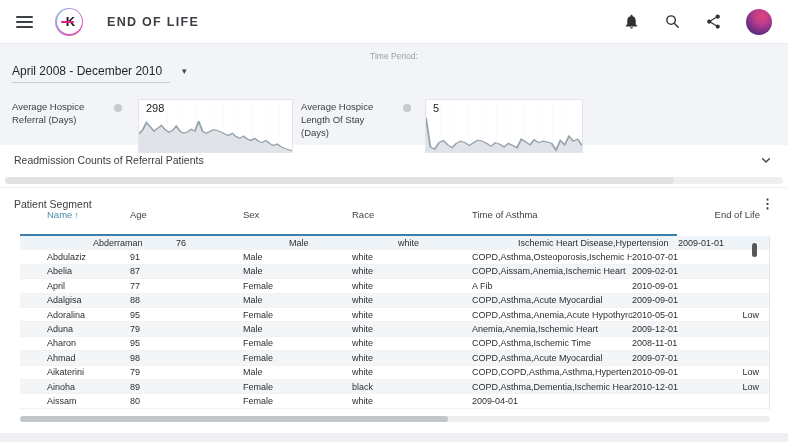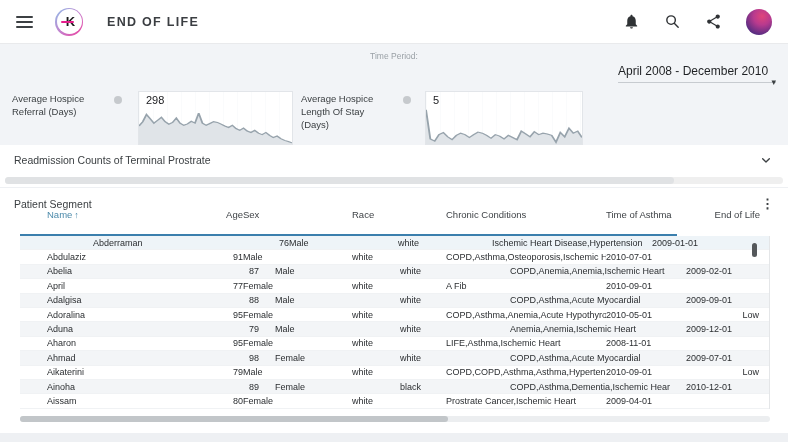--- a/index.html
+++ b/index.html
@@ -34,28 +34,28 @@
   .appbar-right { margin-left:auto; display:flex; align-items:center; gap:24px; }
   .icon-btn { width:17px; height:17px; cursor:pointer; display:block; }
   .avatar {
     width:26px; height:26px; border-radius:50%; cursor:pointer;
     background:radial-gradient(circle at 62% 28%, #e0457b 0%, #b83a8e 35%, #5b2d82 75%, #3a2168 100%);
   }
 
   
   .filter-section { background:#f2f4f7; height:101px; padding:7px 12px 0; position:relative; }
   .tp-label { font-size:8.5px; color:#9aa0a6; margin-bottom:3px;text-align:center; }
-  .tp-row { display:flex; align-items:flex-end;flex-direction:column; }
+  .tp-row { display:flex; align-items:center; }
   .tp-value {
     font-size:12px; color:#1f2124; padding-bottom:4px; width:158px;
     border-bottom:1px solid #c7cbd0; cursor:pointer;
   }
   .tp-caret { font-size:9px; color:#3c4043; margin-left:12px; margin-top:-6px; cursor:pointer; }
 
-  .metrics { display:flex; margin-top:4px; height:54px; }
+  .metrics { display:flex; margin-top:16px; height:54px; }
   .m-label { width:90px; font-size:9.5px; color:#3c4043; line-height:1.35; padding-top:2px; }
   .info-dot { width:8px; height:8px; border-radius:50%; background:#c6c9cd; margin:5px 0 0 12px; flex:none; }
   .spark-cell {
     position:relative; background:#fff; border:1px solid #e2e5e9; flex:none;
     background-image:repeating-linear-gradient(90deg,#fafbfc 0 1px,transparent 1px 14px);
   }
   .spark-cell.c1 { width:155px; margin-left:16px; }
   .spark-cell.c2 { width:158px; margin-left:14px; }
   .m-label.l2 { margin-left:8px; }
   .spark-value { position:absolute; top:2px; left:7px; font-size:11px; color:#202124; z-index:2; }
@@ -83,33 +83,33 @@
     display:flex; font-size:9.5px; color:#3f4347; align-items:flex-end;
     height:22px; padding-bottom:16px; position:relative;
   }
   .thead .tcell { cursor:pointer; }
   .head-underline { position:absolute; left:0; bottom:0; width:657px; height:2px; background:#3b7fad; }
   .sort-col { color:#4d8bab; }
   .sort-arrow { font-size:9px; margin-left:2px; }
 
   .tcell { white-space:nowrap; overflow:hidden; flex:none; }
   .c-name { width:110px; padding-left:27px; }
-  .c-age { width:113px;text-align:right; }
+  .c-age { width:113px; }
   .c-sex { width:109px; }
-  .c-race { width:94px; }
+  .c-race { width:120px; }
   .c-conditions { width:160px; }
   .c-death { width:100px; }
   .c-eol { flex:1; text-align:right; padding-right:10px; overflow:visible; }
 
   .tbody { border-right:1px solid #e4e6e8; }
   .trow {
     display:flex; align-items:center; height:14.4px; font-size:9px; color:#2b2e31;
     border-bottom:1px solid #f0f2f4; cursor:pointer;
   }
-  .trow.shade { background:#f3f5f7;gap:16px; }
+  .trow.shade { background:#f3f5f7; }
   .trow.first { background:#eef4f8;padding-left:46px; }
 
   .vscroll-thumb {
     position:absolute; left:752px; top:55px; width:5px; height:14px;
     background:#55585b; border-radius:3px; cursor:pointer;
   }
   .hscroll { margin:7px 18px 0 20px; height:6px; background:#eceef0; border-radius:3px; position:relative; cursor:pointer; }
   .hscroll-thumb { position:absolute; left:0; top:0; height:6px; width:57%; background:#c2c6c9; border-radius:3px; }
 </style>
 </head>
@@ -170,21 +170,21 @@
           <svg viewBox="0 0 100 40" preserveAspectRatio="none">
             <polygon points="0.00,2.00 2.78,34.40 5.56,36.80 8.33,29.60 11.11,27.20 13.89,32.00 16.67,35.20 19.44,30.40 22.22,28.00 25.00,29.60 27.78,32.80 30.56,29.60 33.33,26.80 36.11,28.00 38.89,30.40 41.67,33.60 44.44,29.60 47.22,31.20 50.00,34.40 52.78,30.40 55.56,32.80 58.33,35.20 61.11,25.60 63.89,28.80 66.67,32.00 69.44,26.40 72.22,29.60 75.00,28.00 77.78,28.80 80.56,30.40 83.33,38.00 86.11,27.20 88.89,32.00 91.67,22.40 94.44,28.00 97.22,25.60 100.00,32.80 100,40 0,40" fill="#e0e4e8"></polygon>
             <polyline points="0.00,2.00 2.78,34.40 5.56,36.80 8.33,29.60 11.11,27.20 13.89,32.00 16.67,35.20 19.44,30.40 22.22,28.00 25.00,29.60 27.78,32.80 30.56,29.60 33.33,26.80 36.11,28.00 38.89,30.40 41.67,33.60 44.44,29.60 47.22,31.20 50.00,34.40 52.78,30.40 55.56,32.80 58.33,35.20 61.11,25.60 63.89,28.80 66.67,32.00 69.44,26.40 72.22,29.60 75.00,28.00 77.78,28.80 80.56,30.40 83.33,38.00 86.11,27.20 88.89,32.00 91.67,22.40 94.44,28.00 97.22,25.60 100.00,32.80" fill="none" stroke="#97a3ac" stroke-width="1.2"></polyline>
           </svg>
         </div>
     </div>
   </div>
 </div>
 
 <div class="readmission">
-  <span>Readmission Counts of Terminal Prostrate</span>
+  <span>Readmission Counts of Referral Patients</span>
   <svg class="chev" viewBox="0 0 24 24">
     <path d="M7 10l5 5 5-5" stroke="#3c4043" stroke-width="2" fill="none" stroke-linecap="round" stroke-linejoin="round"></path>
   </svg>
 </div>
 <div class="band-wrap">
   <div class="band-track">
       <div class="band-thumb"></div>
     </div>
 </div>
 
@@ -195,21 +195,20 @@
   </div>
 
   <div class="twrap">
     <div class="thead">
       <div class="tcell c-name sort-col">
         <span>Name</span><span class="sort-arrow">↑</span>
       </div>
       <div class="tcell c-age">Age</div>
       <div class="tcell c-sex">Sex</div>
       <div class="tcell c-race">Race</div>
-      <div class="tcell c-conditions">Chronic Conditions</div>
       <div class="tcell c-death">Time of Asthma</div>
       <div class="tcell c-eol">End of Life</div>
       <div class="head-underline"></div>
     </div>
     <div class="tbody">
         <div class="trow first">
           <div class="tcell c-name">Abderraman</div>
           <div class="tcell c-age">76</div>
           <div class="tcell c-sex">Male</div>
           <div class="tcell c-race">white</div>
@@ -224,21 +223,21 @@
           <div class="tcell c-race">white</div>
           <div class="tcell c-conditions">COPD,Asthma,Osteoporosis,Ischemic Heart</div>
           <div class="tcell c-death">2010-07-01</div>
           <div class="tcell c-eol"></div>
         </div>
         <div class="trow shade">
           <div class="tcell c-name">Abelia</div>
           <div class="tcell c-age">87</div>
           <div class="tcell c-sex">Male</div>
           <div class="tcell c-race">white</div>
-          <div class="tcell c-conditions">COPD,Anemia,Anemia,Ischemic Heart</div>
+          <div class="tcell c-conditions">COPD,Aissam,Anemia,Ischemic Heart</div>
           <div class="tcell c-death">2009-02-01</div>
           <div class="tcell c-eol"></div>
         </div>
         <div class="trow">
           <div class="tcell c-name">April</div>
           <div class="tcell c-age">77</div>
           <div class="tcell c-sex">Female</div>
           <div class="tcell c-race">white</div>
           <div class="tcell c-conditions">A Fib</div>
           <div class="tcell c-death">2010-09-01</div>
@@ -269,21 +268,21 @@
           <div class="tcell c-race">white</div>
           <div class="tcell c-conditions">Anemia,Anemia,Ischemic Heart</div>
           <div class="tcell c-death">2009-12-01</div>
           <div class="tcell c-eol"></div>
         </div>
         <div class="trow">
           <div class="tcell c-name">Aharon</div>
           <div class="tcell c-age">95</div>
           <div class="tcell c-sex">Female</div>
           <div class="tcell c-race">white</div>
-          <div class="tcell c-conditions">LIFE,Asthma,Ischemic Heart</div>
+          <div class="tcell c-conditions">COPD,Asthma,Ischemic Time</div>
           <div class="tcell c-death">2008-11-01</div>
           <div class="tcell c-eol"></div>
         </div>
         <div class="trow shade">
           <div class="tcell c-name">Ahmad</div>
           <div class="tcell c-age">98</div>
           <div class="tcell c-sex">Female</div>
           <div class="tcell c-race">white</div>
           <div class="tcell c-conditions">COPD,Asthma,Acute Myocardial</div>
           <div class="tcell c-death">2009-07-01</div>
@@ -305,21 +304,20 @@
           <div class="tcell c-race">black</div>
           <div class="tcell c-conditions">COPD,Asthma,Dementia,Ischemic Heart</div>
           <div class="tcell c-death">2010-12-01</div>
           <div class="tcell c-eol">Low</div>
         </div>
         <div class="trow">
           <div class="tcell c-name">Aissam</div>
           <div class="tcell c-age">80</div>
           <div class="tcell c-sex">Female</div>
           <div class="tcell c-race">white</div>
-          <div class="tcell c-conditions">Prostrate Cancer,Ischemic Heart</div>
           <div class="tcell c-death">2009-04-01</div>
           <div class="tcell c-eol"></div>
         </div>
       </div>
   </div>
 
   <div class="vscroll-thumb"></div>
   <div class="hscroll">
       <div class="hscroll-thumb"></div>
     </div>

